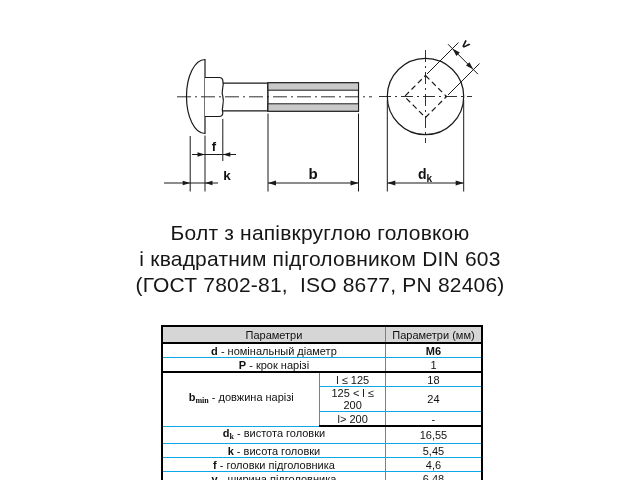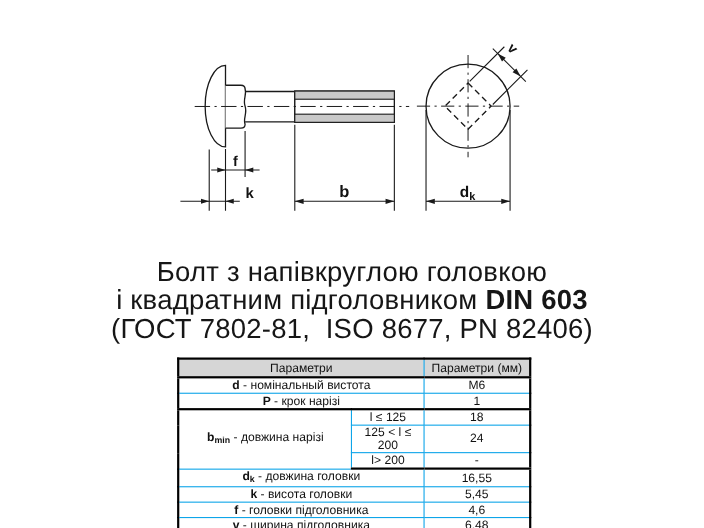--- a/index.html
+++ b/index.html
@@ -3,42 +3,42 @@
 <meta charset="utf-8">
 <style>
   html,body{margin:0;padding:0;}
   body{
     width:640px;height:480px;background:#ffffff;position:relative;overflow:hidden;
     font-family:"Liberation Sans", sans-serif;color:#111;
   }
   #drawing{position:absolute;left:0;top:0;}
   .dim-label{font-family:"Liberation Sans",sans-serif;font-weight:bold;fill:#111;}
   #title-block{
-    position:absolute;top:234px;left:0;width:640px;text-align:center;
-    font-size:25px;line-height:26px;color:#161616;letter-spacing:0.2px;
+    position:absolute;top:220px;left:0;width:640px;text-align:center;
+    font-size:21px;line-height:26px;color:#161616;letter-spacing:0.2px;
   }
   #title-block .pre{white-space:pre-wrap;text-align:center;}
-  .bold{font-weight:bold;}
+  .bold{font-weight:normal;}
   #param-table{
     position:absolute;left:161px;top:325px;border-collapse:collapse;
     table-layout:fixed;width:322px;
     font-size:11px;color:#111;
   }
   #param-table td{
     border:1px solid #0ea5e9;text-align:center;vertical-align:middle;
     height:13px;padding:0 2px;line-height:12px;
   }
   #param-table tr.hdr td{
     background:#d6d6d6;border-bottom:2px solid #000;height:15px;
   }
   #param-table{border:2px solid #000;}
   #param-table tr.thick-bottom td{border-bottom:2px solid #000;margin-top:20px;}
   .sym{font-weight:bold;}
-  .sub{font-size:8px;font-weight:bold;vertical-align:-2px;}
-  .val-bold{font-weight:normal;}
+  .sub{font-size:8px;font-weight:bold;vertical-align:-2px;font-family:Liberation Serif, serif;}
+  .val-bold{font-weight:bold;}
 </style>
 </head>
 <body>
 
 <svg id="drawing" width="640" height="215" viewBox="0 0 640 215">
   <g stroke="#1a1a1a" fill="none" stroke-width="1.2">
 
     <path d="M205 59.5 A18.5 37 0 0 0 205 133.5 Z" fill="#ffffff"></path>
 
     <path fill="#ffffff" d="M205 77.5 L219 77.5 Q222.8 77.5 222.8 81 C224.6 85.5 220.6 90.5 222.8 96.5 C225 103 220.8 108 222.8 113 Q222.8 116.5 219 116.5 L205 116.5"></path>
@@ -103,42 +103,42 @@
       <col style="width:157px">
       <col style="width:65px">
       <col style="width:96px">
     </colgroup>
   <tbody>
       <tr class="hdr">
     <td colspan="2">Параметри</td>
     <td>Параметри (мм)</td>
   </tr>
   <tr>
-    <td colspan="2"><span class="sym">d</span><span> - номінальный вистота</span></td>
+    <td colspan="2"><span class="sym">d</span><span> - номінальный діаметр</span></td>
     <td class="val-bold">M6</td>
   </tr>
   <tr class="thick-bottom">
     <td colspan="2"><span class="sym">P</span><span> - крок нарізі</span></td>
     <td>1</td>
   </tr>
   <tr>
     <td rowspan="3"><span class="sym">b</span><span class="sub">min</span><span> - довжина нарізі</span></td>
     <td>l ≤ 125</td>
     <td>18</td>
   </tr>
   <tr>
     <td>125 &lt; l ≤ 200</td>
     <td>24</td>
   </tr>
   <tr class="thick-bottom">
     <td>l&gt; 200</td>
     <td>-</td>
   </tr>
   <tr>
-    <td colspan="2"><span class="sym">d</span><span class="sub">k</span><span> - довжина головки</span></td>
+    <td colspan="2"><span class="sym">d</span><span class="sub">k</span><span> - вистота головки</span></td>
     <td>16,55</td>
   </tr>
   <tr>
     <td colspan="2"><span class="sym">k</span><span> - висота головки</span></td>
     <td>5,45</td>
   </tr>
   <tr>
     <td colspan="2"><span class="sym">f</span><span> - головки підголовника</span></td>
     <td>4,6</td>
   </tr>

